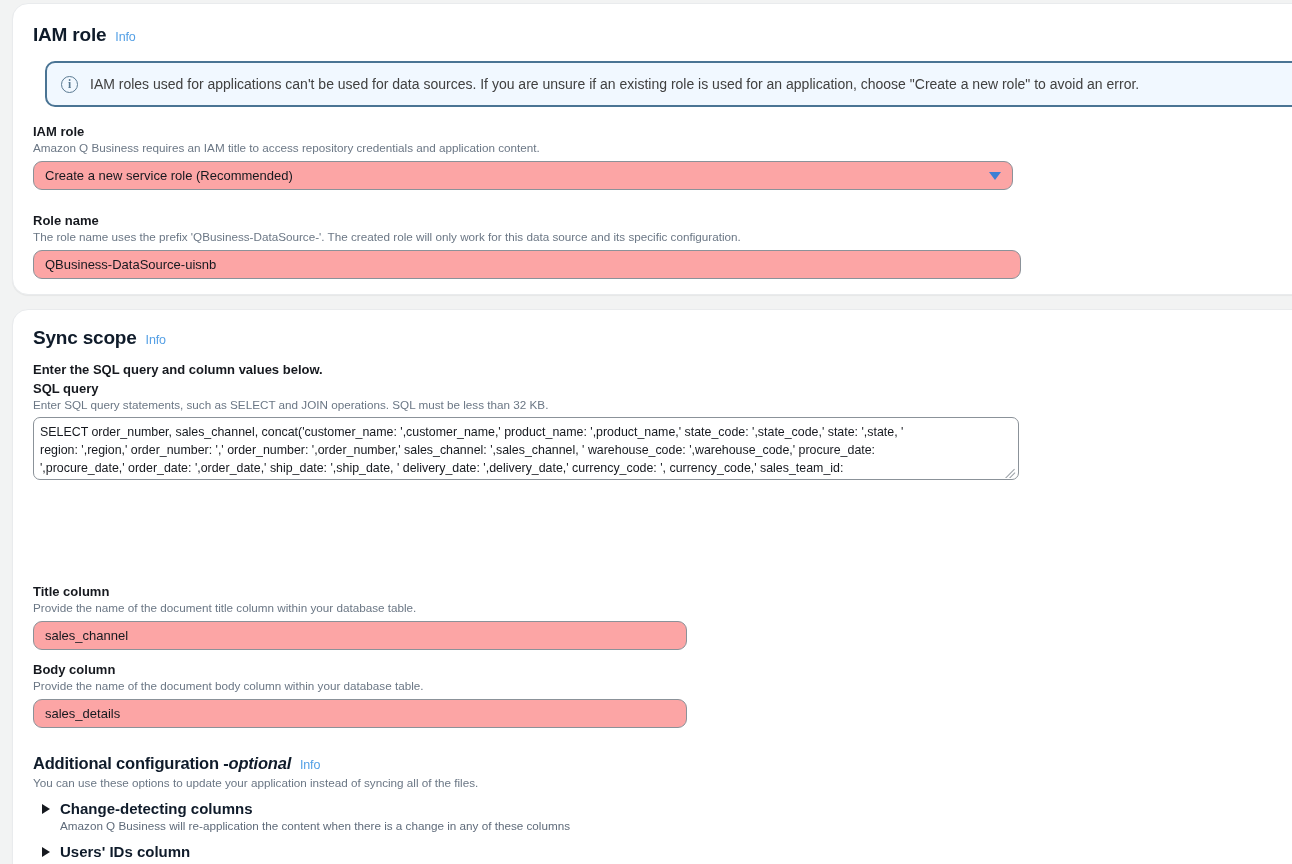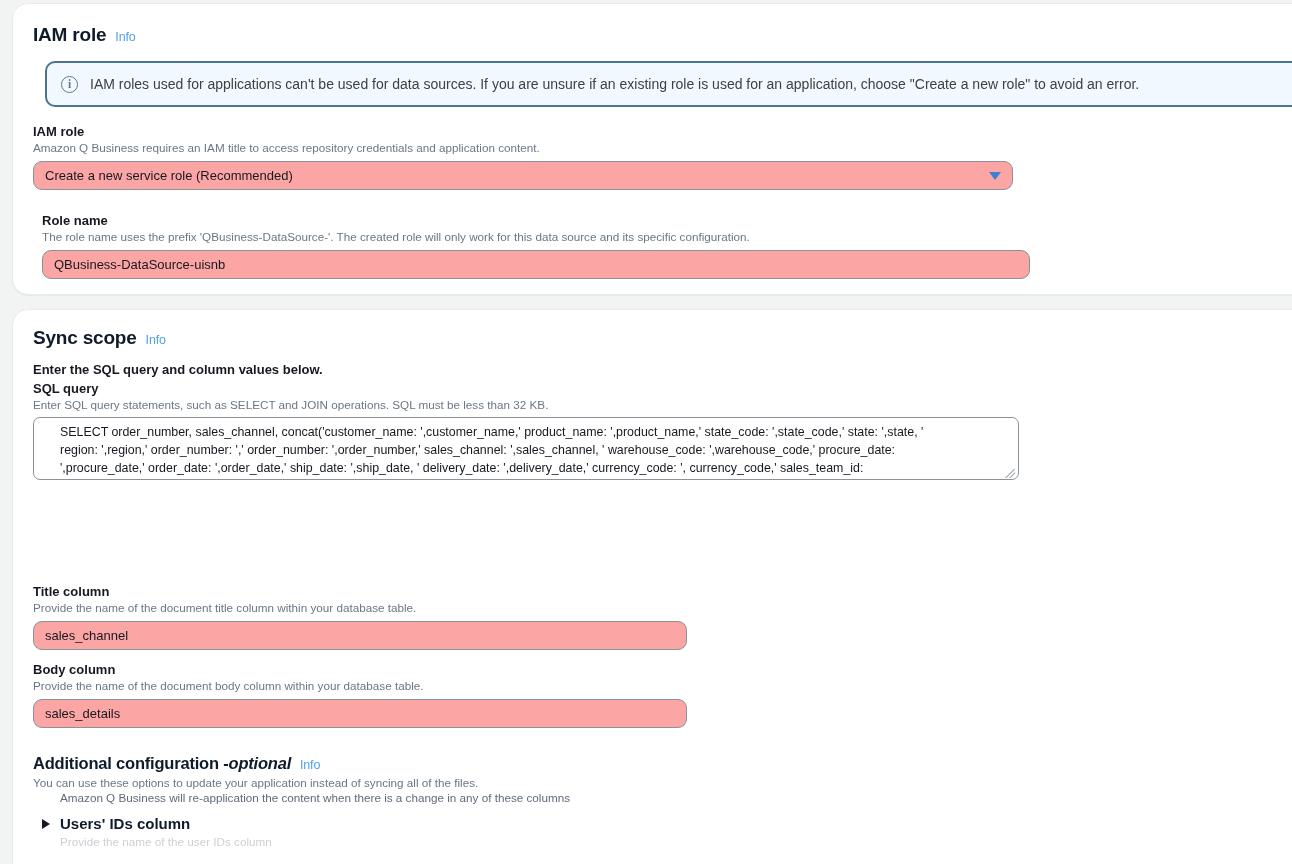--- a/index.html
+++ b/index.html
@@ -105,21 +105,21 @@
   }
 
   .textarea-box {
     margin-top: 6px;
     width: 986px;
     height: 63px;
     border: 1.4px solid #8b9299;
     border-radius: 7px;
     background: #fff;
     position: relative;
-    padding: 5px 10px 0 26px;
+    padding: 5px 10px 0 6px;
     overflow: hidden;
   }
   .textarea-box p {
     margin: 0;
     font-size: 12.4px;
     line-height: 18px;
     color: #16191f;
     white-space: nowrap;
   }
   .resize-grip {
@@ -191,21 +191,21 @@
 
     <div style="position:absolute; left:20px; top:120px; width:980px;">
       <div class="field-label">IAM role</div>
       <div class="field-desc">Amazon Q Business requires an IAM title to access repository credentials and application content.</div>
       <div class="control">
         <span>Create a new service role (Recommended)</span>
         <span class="select-arrow"></span>
       </div>
     </div>
 
-    <div style="position:absolute; left:20px; top:209px; width:988px;margin-left:9px;">
+    <div style="position:absolute; left:20px; top:209px; width:988px;">
       <div class="field-label">Role name</div>
       <div class="field-desc">The role name uses the prefix 'QBusiness-DataSource-'. The created role will only work for this data source and its specific configuration.</div>
       <div class="control">
         <span>QBusiness-DataSource-uisnb</span>
       </div>
     </div>
   </div>
 
   <div class="card" id="card-sync">
 
@@ -250,20 +250,24 @@
     <div style="position:absolute; left:20px; top:444px; width:900px;">
       <div class="section-title" style="font-size:16.5px;">
         <span style="display:flex; align-items:baseline; gap:0;">
           <span>Additional configuration - </span>
           <em style="font-weight:bold;">optional</em>
         </span>
         <a class="info-link">Info</a>
       </div>
       <div class="field-desc" style="margin-top:3px;">You can use these options to update your application instead of syncing all of the files.</div>
 
+      <div class="expand-row">
+        <span class="caret"></span>
+        <span class="expand-title">Change-detecting columns</span>
+      </div>
       <div class="expand-desc">Amazon Q Business will re-application the content when there is a change in any of these columns</div>
 
       <div class="expand-row">
         <span class="caret"></span>
         <span class="expand-title">Users' IDs column</span>
       </div>
       <div class="clip-text">Provide the name of the user IDs column</div>
     </div>
 
   </div>

